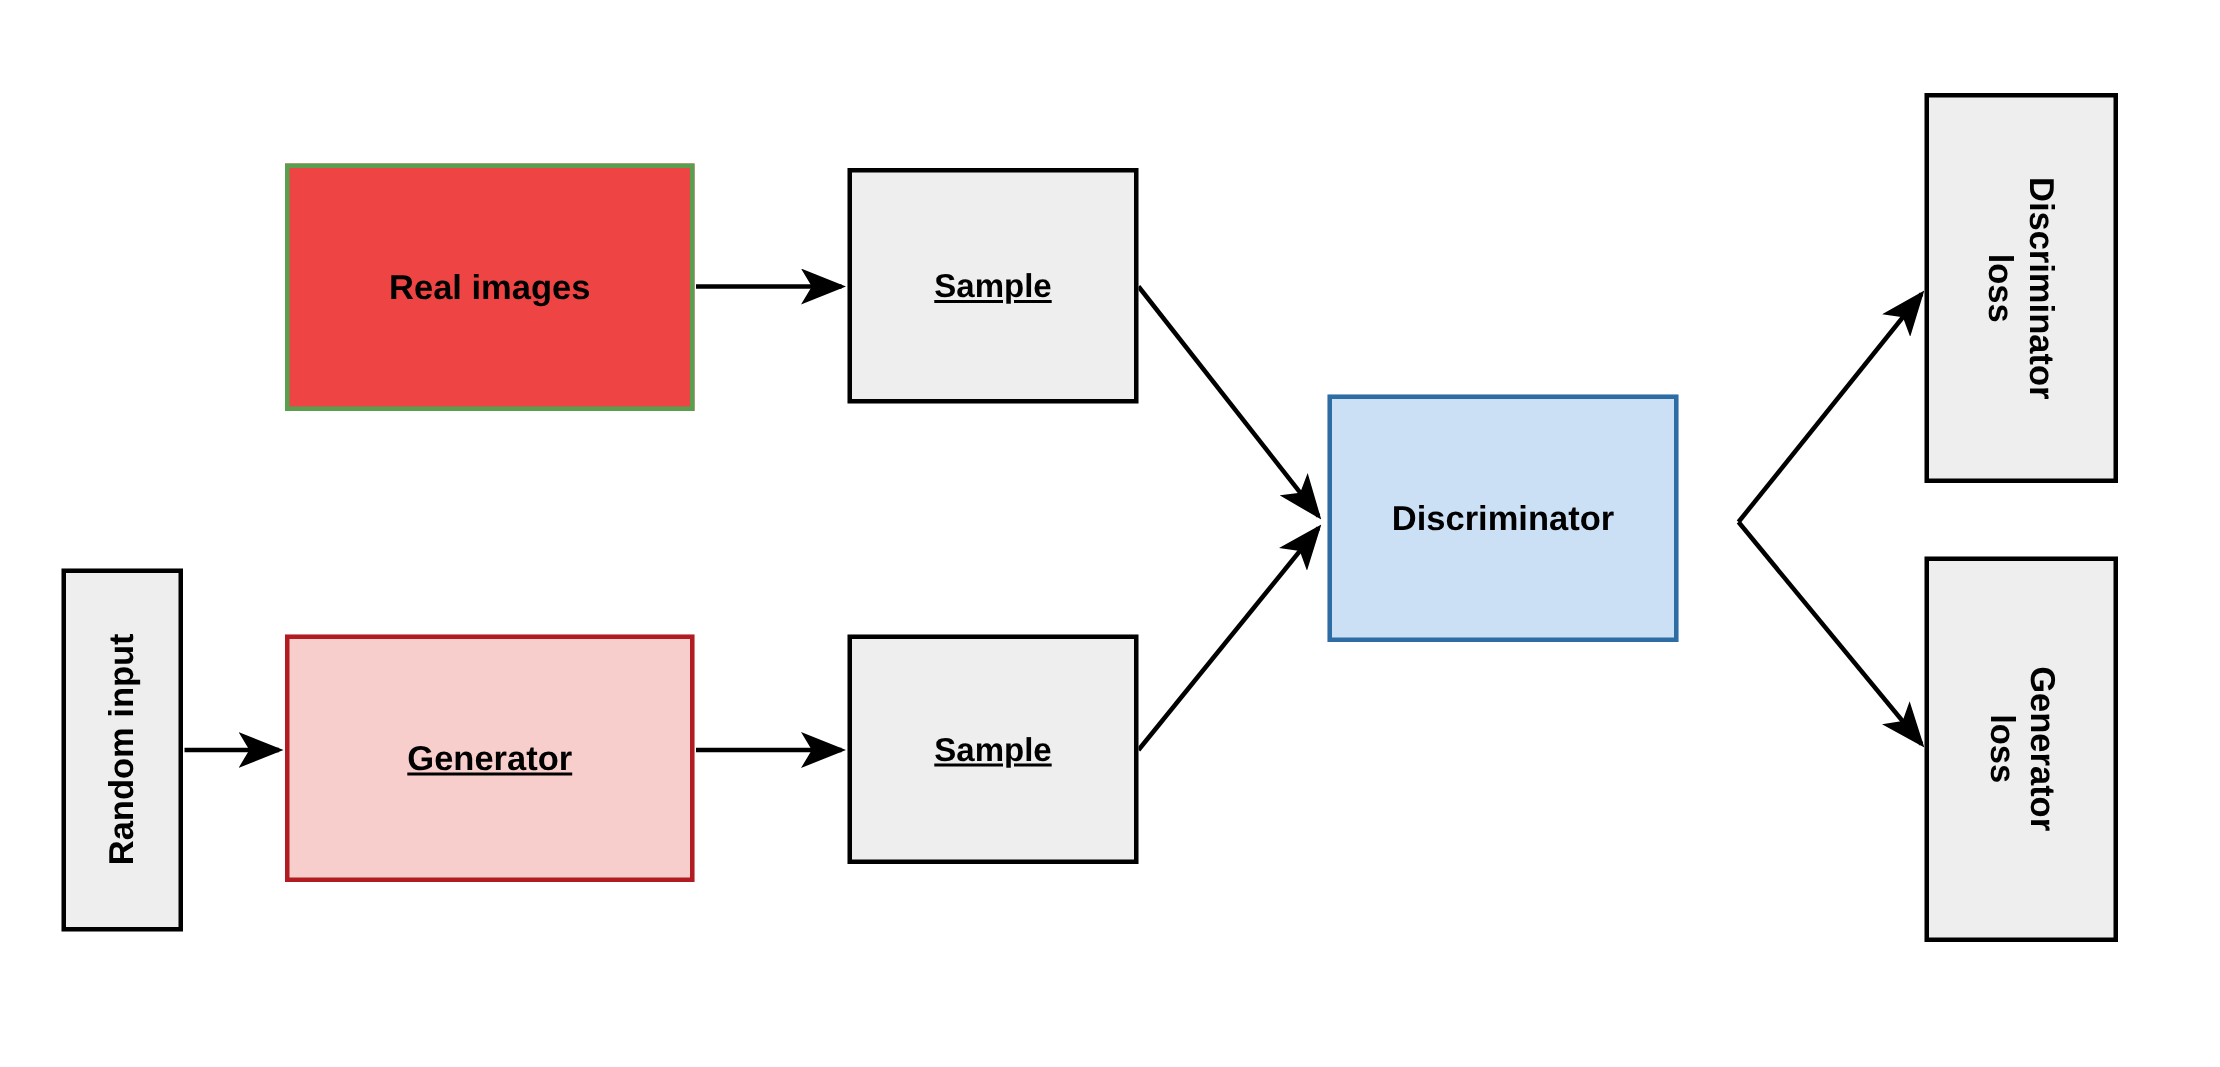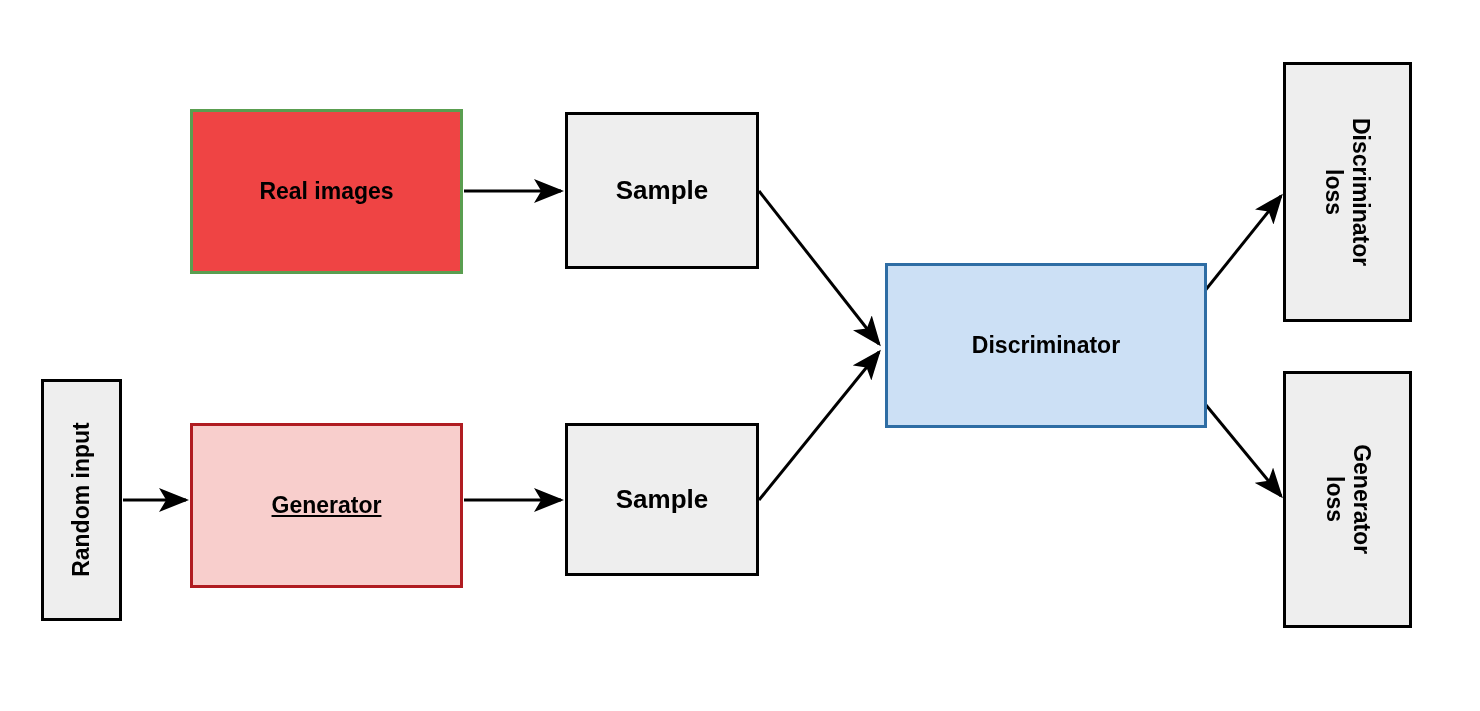--- a/index.html
+++ b/index.html
@@ -58,21 +58,21 @@
     white-space: pre;
   }
   #edges {
     position: absolute;
     left: 0;
     top: 0;
     width: 1480px;
     height: 711px;
     z-index: 1;
   }
-  .fs-22 { font-size: 26px; }
+  .fs-22 { font-size: 22px; text-decoration: underline; }
   .fs-23 { font-size: 23px; }
 </style>
 </head>
 <body>
 
 <div id="canvas">
 
   <svg id="edges" viewBox="0 0 1480 711" xmlns="http://www.w3.org/2000/svg">
     <defs>
       <marker id="arrowhead" markerWidth="10" markerHeight="8" refX="9" refY="4" orient="auto" markerUnits="strokeWidth">
@@ -116,21 +116,21 @@
   </div>
 
   <div class="node node-plain fs-22" style="left:565px; top:112px; width:194px; height:157px;">
     <span class="lbl">Sample</span>
   </div>
 
   <div class="node node-plain fs-22" style="left:565px; top:423px; width:194px; height:153px;">
     <span class="lbl">Sample</span>
   </div>
 
-  <div class="node node-blue fs-23" style="left:885px; top:263px; width:322px; height:165px;">
+  <div class="node node-blue fs-23" style="left:885px; top:263px; width:234px; height:165px;">
     <span class="lbl">Discriminator</span>
   </div>
 
   <div class="node node-plain rot-cw fs-23" style="left:1283px; top:62px; width:129px; height:260px;">
     <span class="lbl">Discriminator
 loss</span>
   </div>
 
   <div class="node node-plain rot-cw fs-23" style="left:1283px; top:371px; width:129px; height:257px;">
     <span class="lbl">Generator

